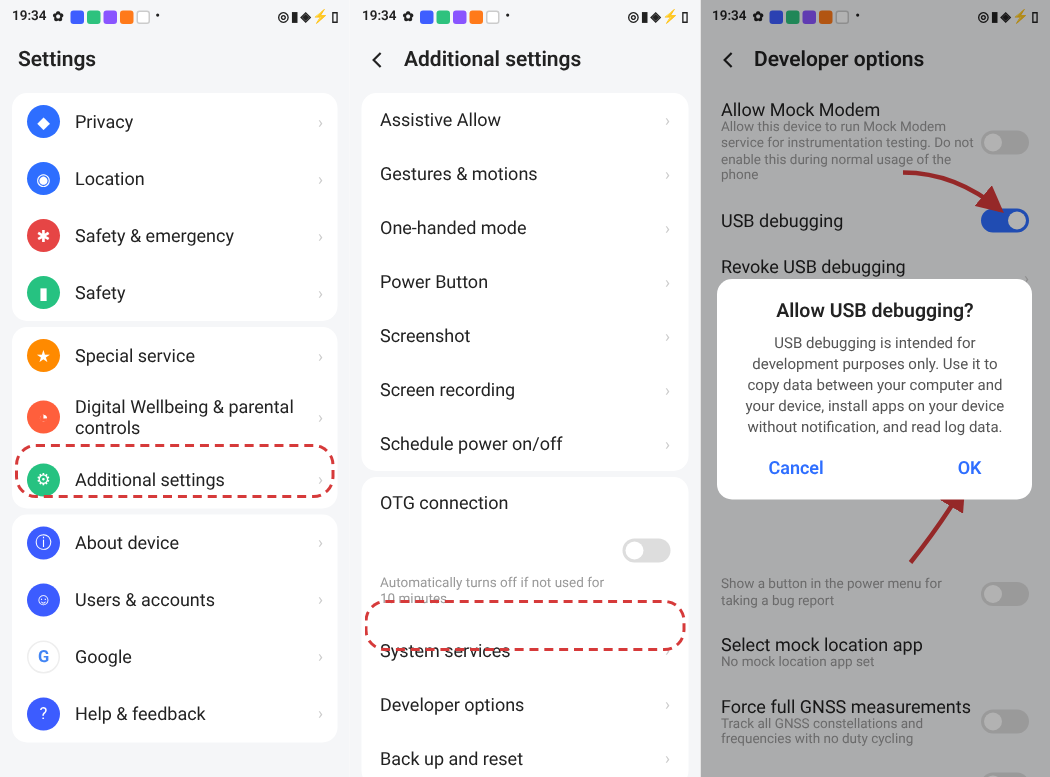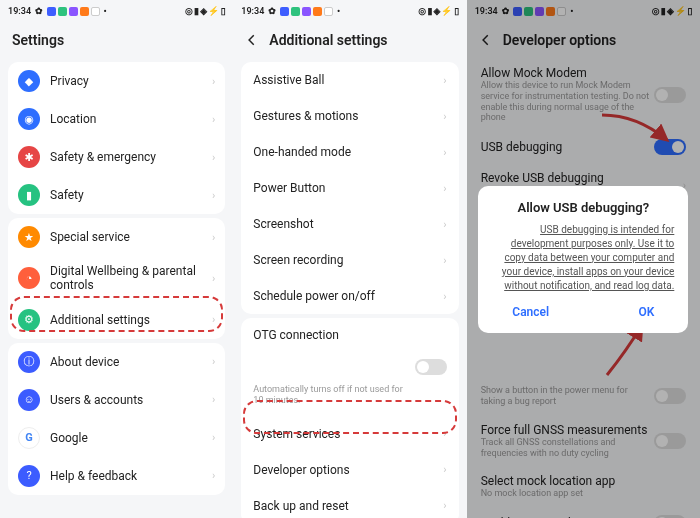--- a/index.html
+++ b/index.html
@@ -40,21 +40,21 @@
   .toggle { width: 32px; height: 16px; border-radius: 10px; background: #ddd; position: relative; }
   .toggle::after { content:""; width:12px; height:12px; background:#fff; border-radius:50%; position:absolute; top:2px; left:2px; }
   .toggle.on { background:#2e6eff; }
   .toggle.on::after { left:18px; }
 
   .highlight { position:absolute; border:2px dashed #d63a3a; border-radius:14px; pointer-events:none; }
 
   .dialog-overlay { position:absolute; top:0; left:0; right:0; bottom:0; background:rgba(0,0,0,0.3); display:flex; align-items:center; justify-content:center; }
   .dialog { width: 210px; background:#fff; border-radius:10px; padding:14px; }
   .dialog-title { font-size:13px; font-weight:600; text-align:center; margin-bottom:8px; color:#222; }
-  .dialog-body { font-size:10px; color:#555; line-height:1.4; text-align:right; margin-bottom:12px;text-decoration:underline; }
+  .dialog-body { font-size:10px; color:#555; line-height:1.4; text-align:center; margin-bottom:12px; }
   .dialog-btns { display:flex; justify-content:space-between; padding: 0 20px; }
   .dialog-btn { font-size:12px; font-weight:600; color:#2e6eff; background:none; border:none; }
 
   .arrow-svg { position:absolute; pointer-events:none; }
 
   .p3-list { padding-top: 0; }
   .p3-item { padding: 8px 14px; }
   .p3-label { font-size: 12px; color:#222; }
   .p3-sub { font-size: 9px; color:#999; line-height:1.2; }
   .p3-row { display:flex; align-items:center; }
@@ -193,21 +193,21 @@
     <span class="back-arrow">
       <svg width="14" height="14" viewBox="0 0 24 24" fill="none" stroke="#222" stroke-width="2.5">
           <path d="M15 4 L7 12 L15 20"></path>
         </svg>
     </span>
     <span>Additional settings</span>
   </div>
 
   <div class="section">
     <div class="item2">
-        <div class="item2-label">Assistive Ball</div>
+        <div class="item2-label">Assistive Allow</div>
         <span class="chev">›</span>
       </div>
     <div class="item2">
         <div class="item2-label">Gestures &amp; motions</div>
         <span class="chev">›</span>
       </div>
     <div class="item2">
         <div class="item2-label">One-handed mode</div>
         <span class="chev">›</span>
       </div>
@@ -298,30 +298,30 @@
         <div class="p3-label">Revoke USB debugging authorizations</div>
           <span class="chev" style="margin-left:auto;">›</span>
       </div>
       <div style="height:170px;"></div>
       <div class="p3-item p3-row">
         <div class="col">
             <div class="p3-sub">Show a button in the power menu for taking a bug report</div>
           </div>
         <div class="toggle"></div>
       </div>
-      <div class="p3-item p3-row">
-        <div class="col">
-            <div class="p3-label">Force full GNSS measurements</div>
-            <div class="p3-sub">Track all GNSS constellations and frequencies with no duty cycling</div>
-          </div>
-        <div class="toggle"></div>
-      </div>
       <div class="p3-item">
         <div class="p3-label">Select mock location app</div>
           <div class="p3-sub">No mock location app set</div>
+      </div>
+      <div class="p3-item p3-row">
+        <div class="col">
+            <div class="p3-label">Force full GNSS measurements</div>
+            <div class="p3-sub">Track all GNSS constellations and frequencies with no duty cycling</div>
+          </div>
+        <div class="toggle"></div>
       </div>
       <div class="p3-item p3-row">
         <div class="col">
             <div class="p3-label">Enable view attribute inspection</div>
           </div>
         <div class="toggle"></div>
       </div>
 
     </div>
   </div>

